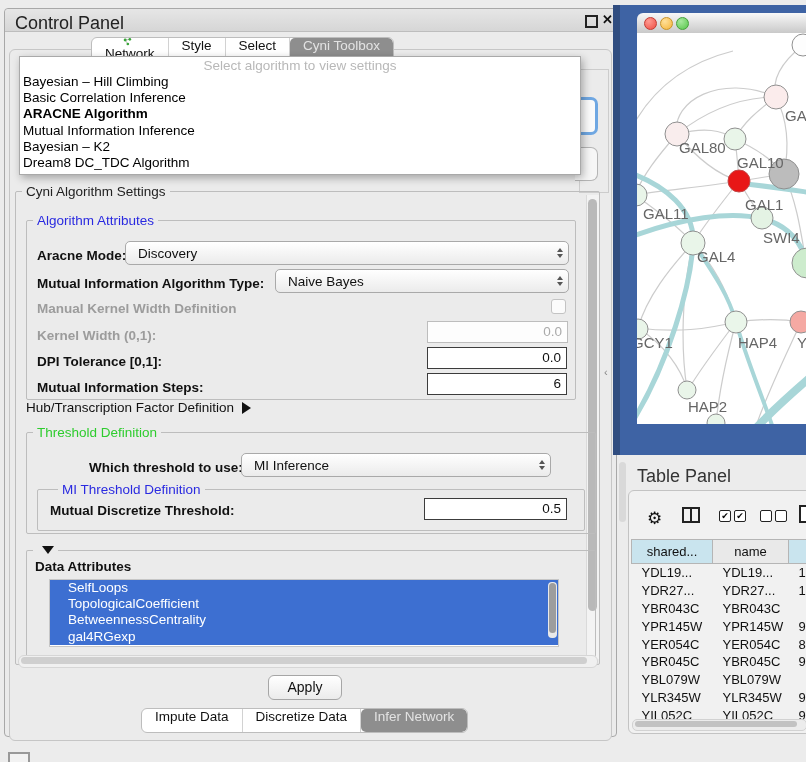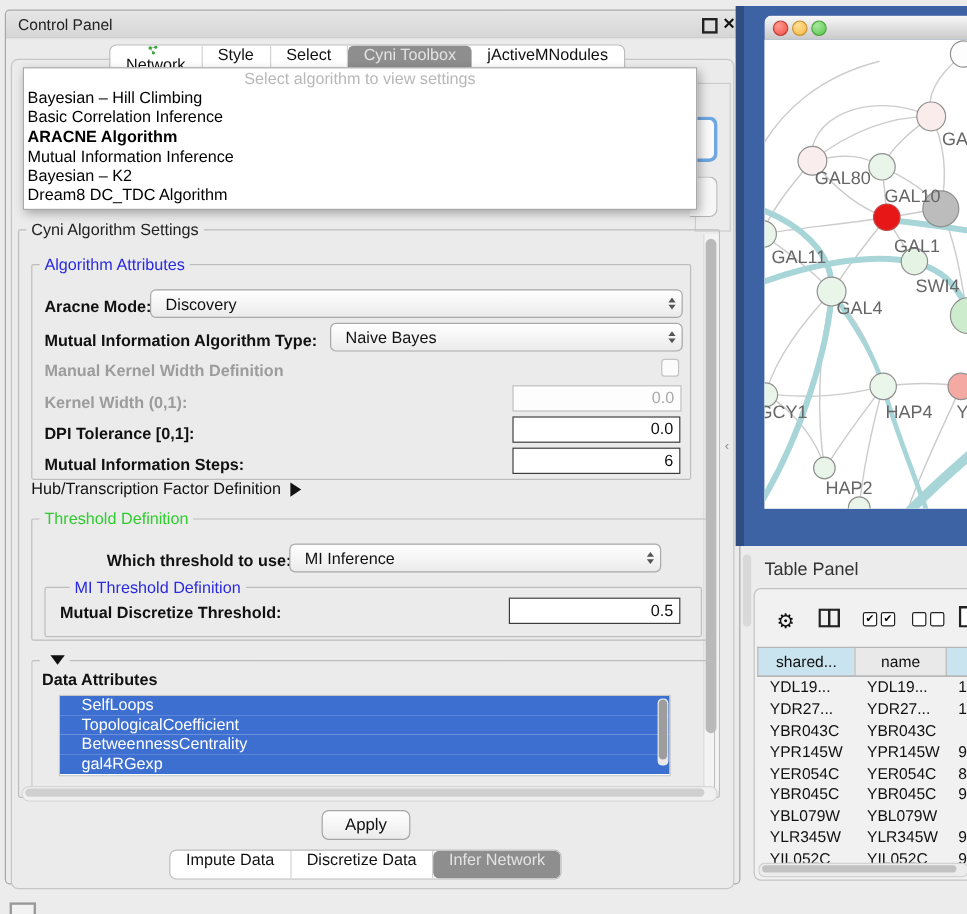--- a/index.html
+++ b/index.html
@@ -2,21 +2,21 @@
 <html><head>
 <meta charset="utf-8">
 <style>
   html,body{margin:0;padding:0;}
   body{width:806px;height:762px;background:#ececec;font-family:"Liberation Sans",sans-serif;position:relative;overflow:hidden;}
   .abs{position:absolute;}
 
   
   #control-panel{left:4px;top:8px;width:611px;height:727px;background:#ebebeb;border:1px solid #a8a8a8;border-radius:4px;}
   #cp-titlebar{left:0;top:0;right:0;height:22px;background:linear-gradient(#e6e6e6,#d6d6d6);border-bottom:1px solid #bdbdbd;border-radius:4px 4px 0 0;}
-  #cp-title{left:10px;top:4px;font-size:13px;color:#222;}
+  #cp-title{left:10px;top:4px;font-size:18px;color:#222;}
   #cp-float{left:580px;top:6px;width:9px;height:9px;border:2px solid #222;}
   #cp-close{left:597px;top:3px;font-size:13px;font-weight:bold;color:#111;}
 
   #content-frame{left:4px;top:40px;width:601px;height:690px;border:1px solid #c6c6c6;border-radius:6px;background:#ebebeb;}
 
   
   .tabbar{display:flex;background:#fff;border:1px solid #bdbdbd;border-radius:6px;height:23px;align-items:stretch;font-size:13.5px;color:#111;overflow:hidden;}
   .tab{display:flex;align-items:center;padding:0 13px;border-right:1px solid #d2d2d2;white-space:nowrap;flex-direction:column;}
   .tab:last-child{border-right:none;}
   .tab.selected{background:#8e8e8e;color:#e3e3e3;border-radius:5px;border-right:none;}
@@ -71,21 +71,21 @@
   #desktop{left:613px;top:5px;width:193px;height:450px;background:#3e63a4;box-shadow:inset 7px 0 0 rgba(0,0,0,.22);}
   #net-titlebar{left:637px;top:13px;width:169px;height:20px;background:linear-gradient(#f8f8f8,#c9c9c9);border-bottom:1px solid #989898;border-top-left-radius:6px;}
   .traffic{position:absolute;top:4px;width:11px;height:11px;border-radius:50%;}
   #net-canvas{left:637px;top:33px;width:169px;height:391px;background:#fff;overflow:hidden;}
 
   
   #split-arrow{left:604px;top:366px;font-size:11px;color:#888;}
   #gap-pill{left:619px;top:462px;width:7px;height:60px;background:#d9d9d9;border-radius:4px;}
 
   
-  #table-panel-title{left:637px;top:466px;font-size:15px;color:#333;}
+  #table-panel-title{left:637px;top:466px;font-size:18px;color:#333;}
   #table-outer{left:628px;top:490px;width:178px;height:242px;background:#f1f1f1;border:1px solid #c3c3c3;border-radius:6px 0 0 6px;}
   .tb-icon{position:absolute;top:17px;color:#111;}
   .cb{position:absolute;width:10px;height:10px;border:1.5px solid #222;border-radius:2px;background:#fff;font-size:9px;line-height:10px;text-align:center;font-family:"DejaVu Sans",sans-serif;}
   #tbl{left:2px;top:48px;width:176px;border-collapse:collapse;font-size:13px;color:#111;table-layout:fixed;}
   #tbl th{height:21px;font-weight:normal;border:1px solid #b5b5b5;background:#e9e9e9;font-size:13px;overflow:hidden;white-space:nowrap;}
   #tbl th.hl{background:#c9e4ee;}
   #tbl td{height:17.8px;padding:0 0 0 10px;white-space:nowrap;overflow:hidden;}
   #tbl-hscroll{left:3px;top:228px;width:173px;height:10px;background:#ececec;border:1px solid #d2d2d2;border-radius:5px;}
   #tbl-hthumb{left:2px;top:1px;width:162px;height:6px;background:#c2c2c2;border-radius:3px;}
 
@@ -117,23 +117,20 @@
       <span>Network</span>
     </div>
     <div class="tab">
         <span>Style</span>
       </div>
     <div class="tab">
         <span>Select</span>
       </div>
     <div class="tab selected">
         <span>Cyni Toolbox</span>
-      </div>
-    <div class="tab">
-        <span>jActiveMNodules</span>
       </div>
   </div>
 
   <div id="frag-line" class="abs"></div>
   <div id="frag-combo" class="abs"></div>
   <div id="frag-round" class="abs"></div>
 
   <div id="algo-popup" class="abs">
     <div id="algo-placeholder">Select algorithm to view settings</div>
     <div id="algo-items">

